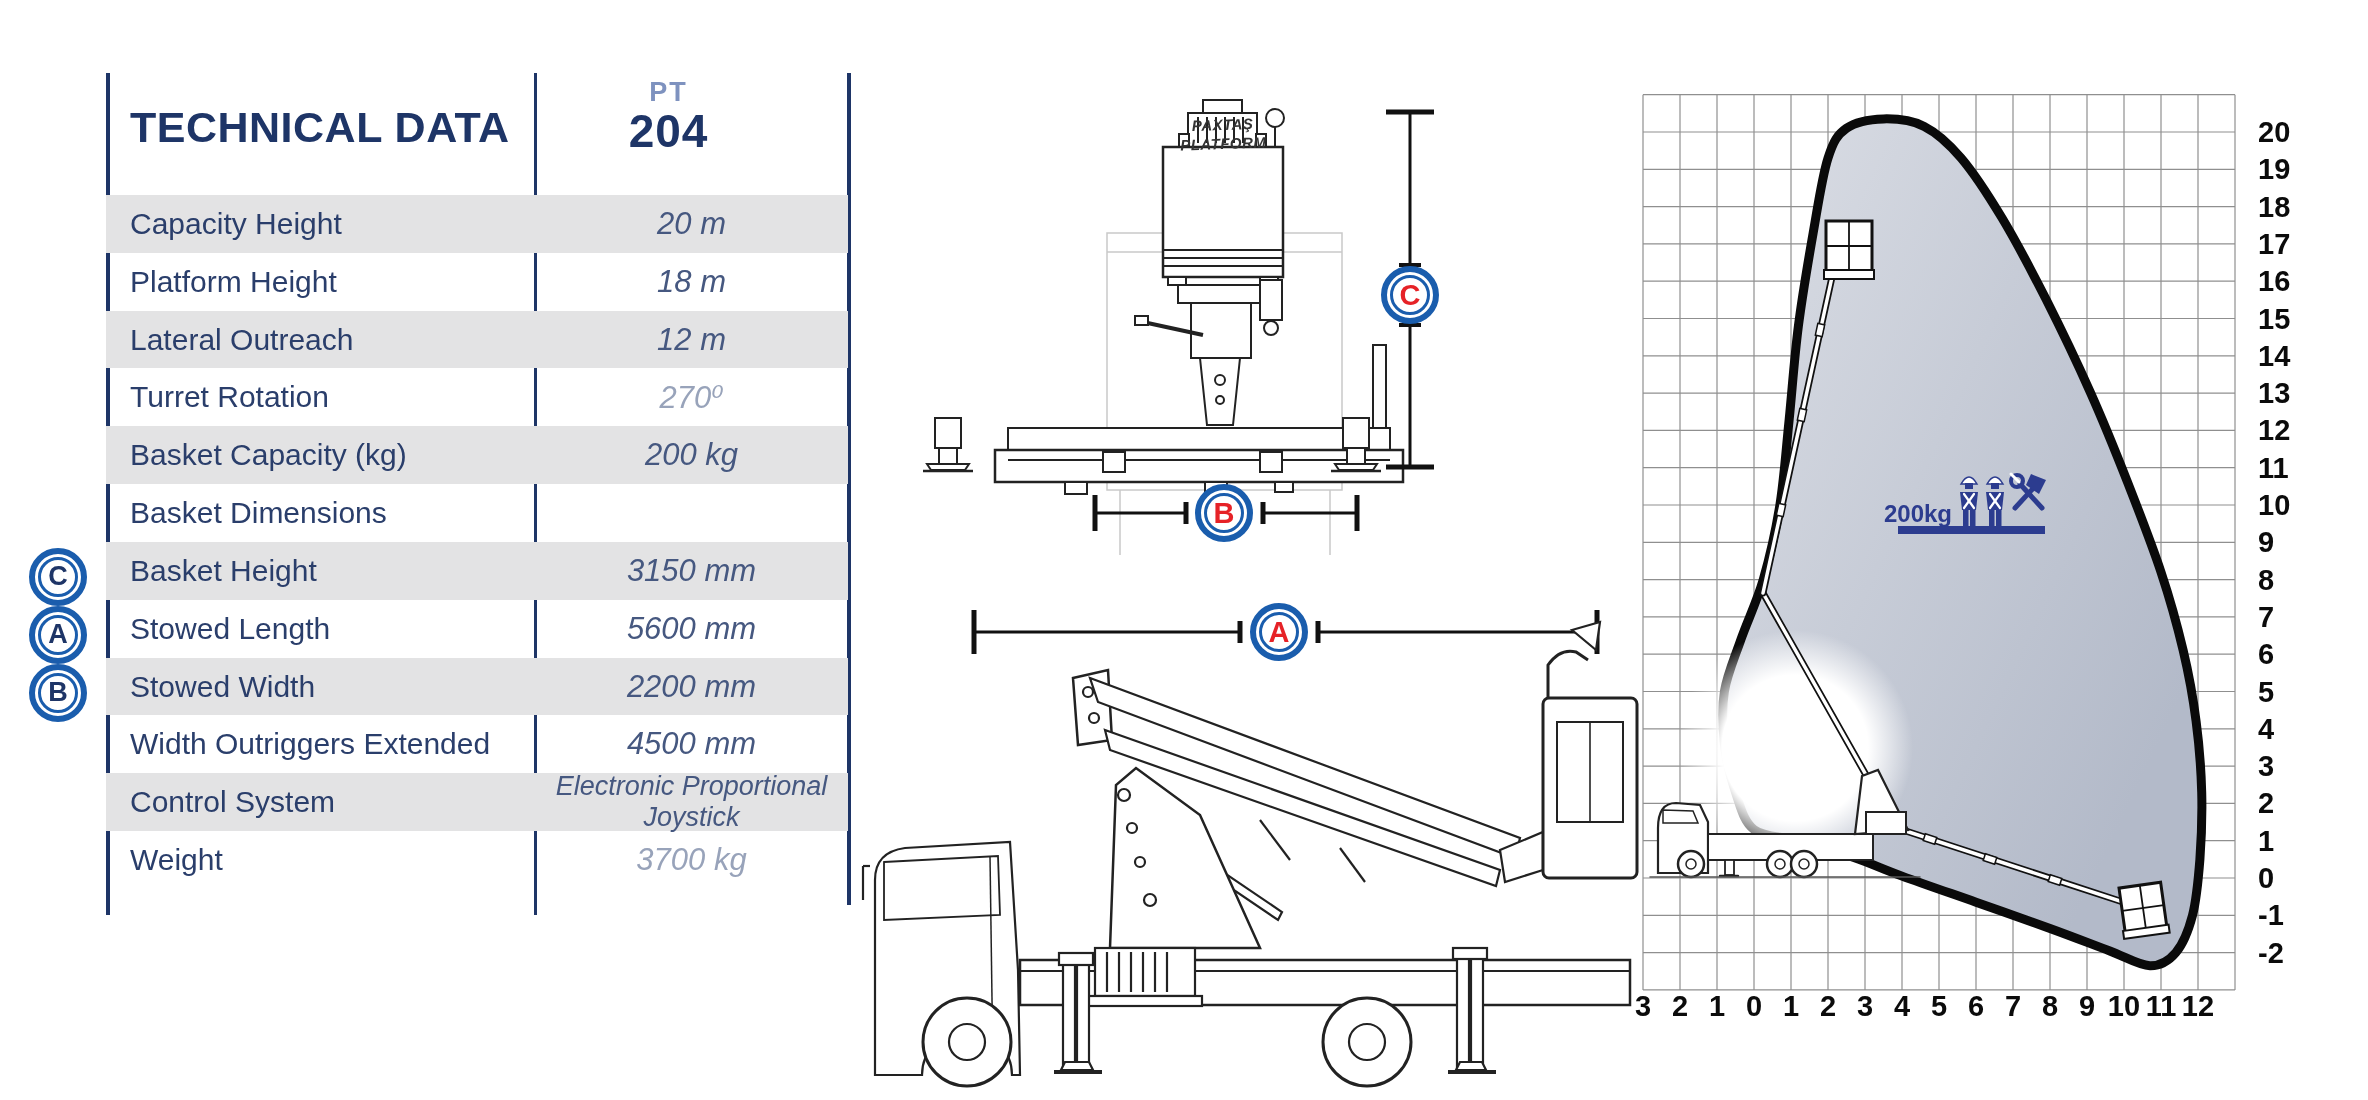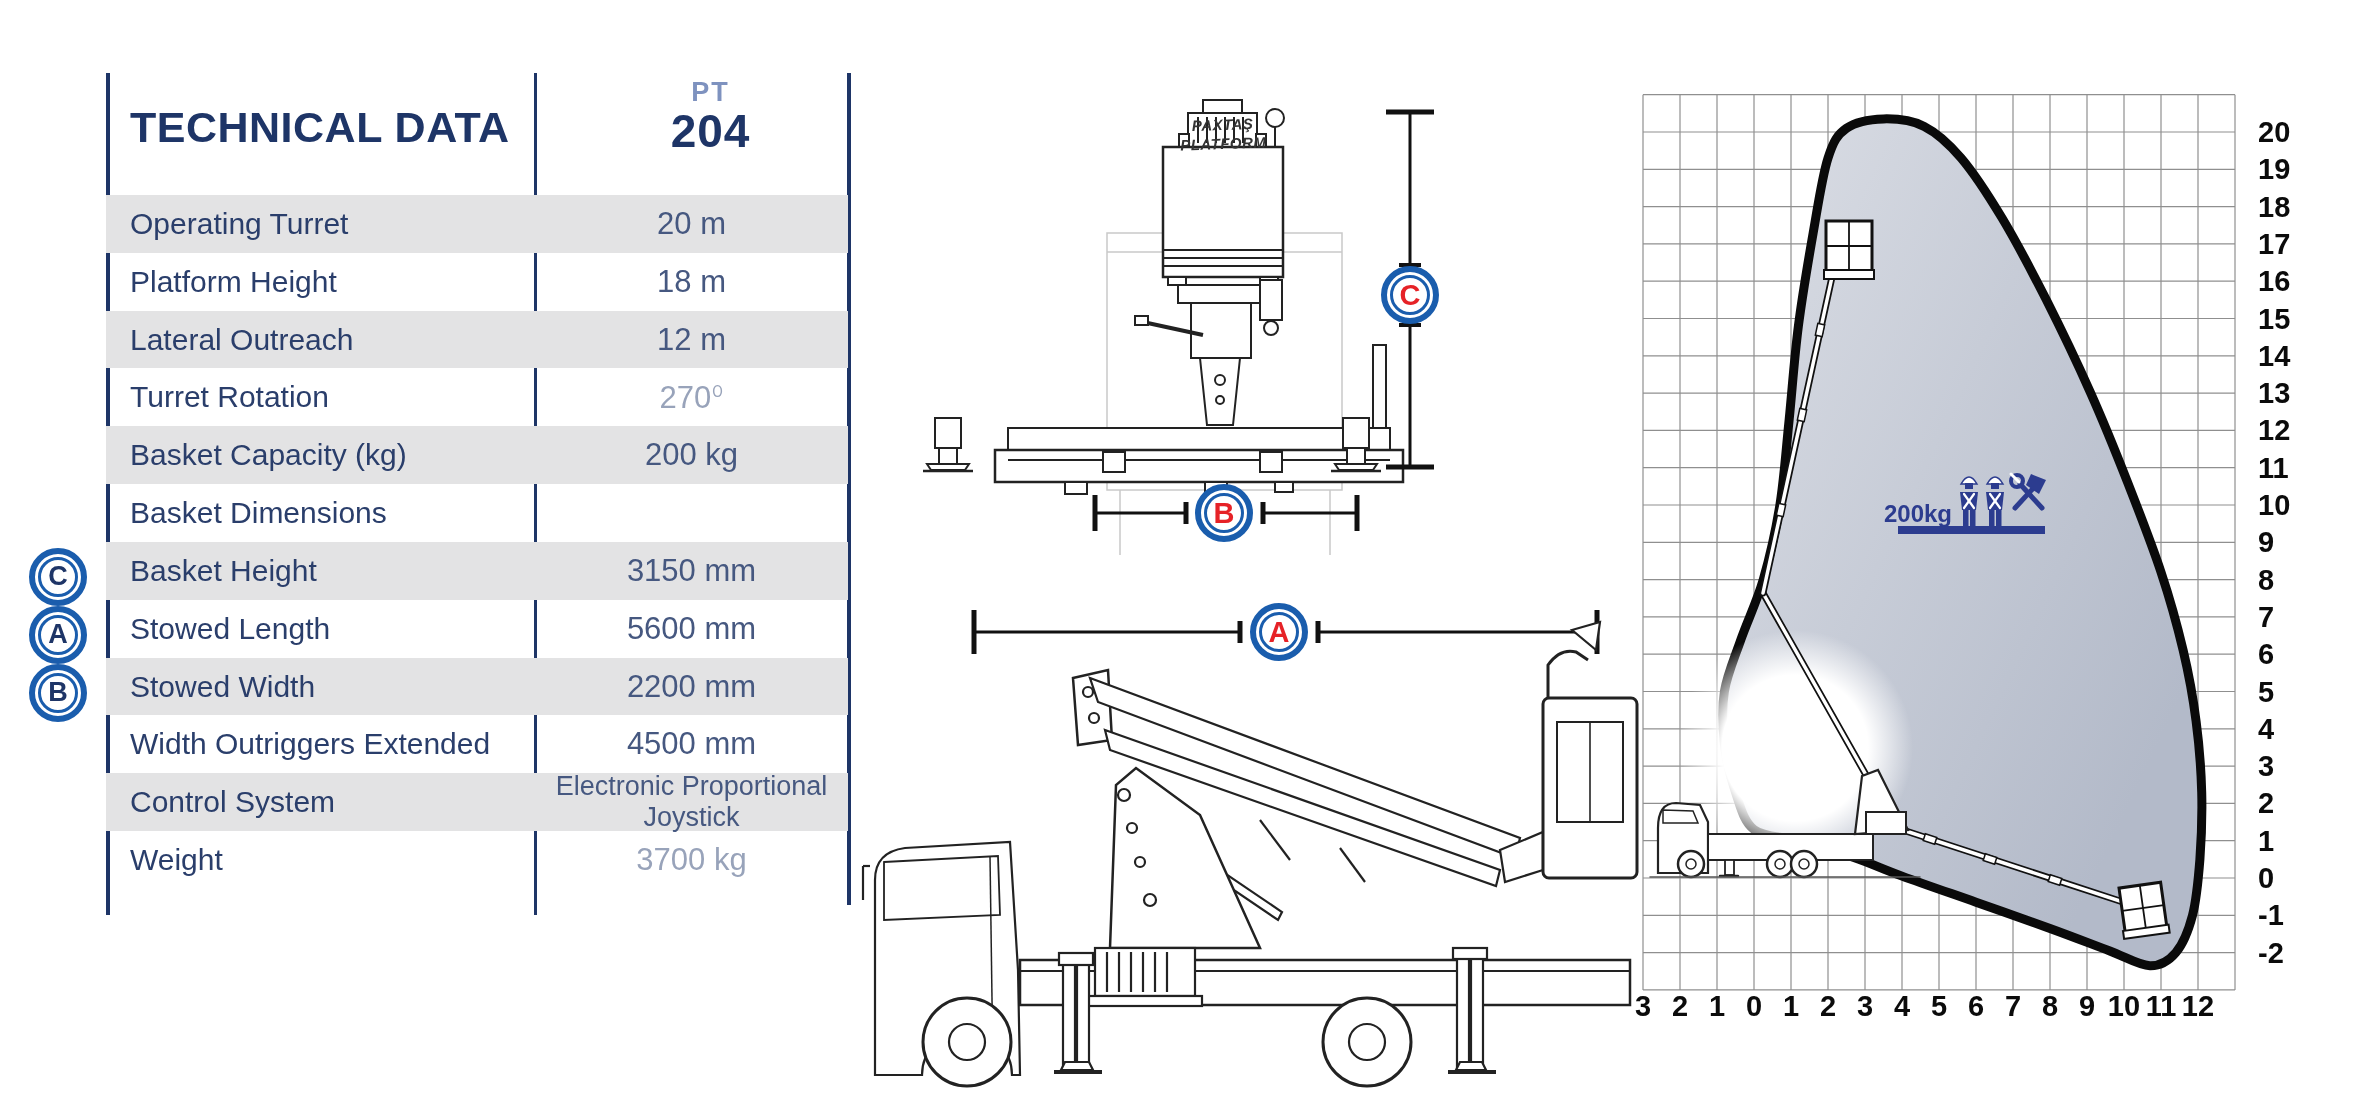--- a/index.html
+++ b/index.html
@@ -8,28 +8,28 @@
   }
   html,body{margin:0;padding:0;background:#fff;}
   body{font-family:"Liberation Sans","DejaVu Sans",sans-serif;}
   .page{position:relative;width:2368px;height:1100px;background:#fff;overflow:hidden;border-radius:25px;}
 
   
   .vline{position:absolute;background:var(--navy);}
   .table-panel{position:absolute;left:106px;top:73px;width:742px;height:842px;}
   .tp-header{position:absolute;left:0;top:0;width:100%;height:122px;}
   .tp-title{position:absolute;left:24px;top:30px;font-size:43px;font-weight:bold;color:var(--navy);letter-spacing:.5px;}
-  .tp-model{position:absolute;left:448px;width:313px;top:6px;text-align:center;line-height:1;}
+  .tp-model{position:absolute;left:406px;width:313px;top:6px;text-align:center;line-height:1;}
   .tp-model .pt{display:block;font-size:27px;font-weight:bold;color:#7e92bf;letter-spacing:2px;}
   .tp-model .num{display:block;font-size:46px;font-weight:bold;color:var(--navy);margin-top:2px;letter-spacing:1px;}
   .rows{position:absolute;left:0;top:122px;width:100%;height:694px;display:flex;flex-direction:column;}
   .row{position:relative;flex:1;display:flex;align-items:center;}
   .row.shaded{background:var(--rowgray);}
   .row-label{margin-left:24px;font-size:30px;color:var(--label);}
-  .row-value{position:absolute;left:429px;width:313px;text-align:center;font-size:31px;color:var(--value);font-weight:300;}
+  .row-value{position:absolute;left:429px;width:313px;text-align:center;font-size:31px;color:var(--value);font-weight:300;font-style:italic;}
   .row-value.muted{color:var(--muted);}
   .row-value.small{font-size:27px;line-height:1.15;}
 
   
   .badge{position:absolute;width:46px;height:46px;border:6px solid var(--ring);border-radius:50%;
          background:#fff;display:flex;align-items:center;justify-content:center;box-sizing:content-box;}
   .badge-inner{width:34px;height:34px;border:3px solid var(--ring);border-radius:50%;
          display:flex;align-items:center;justify-content:center;font-weight:bold;font-size:27px;color:var(--navy);}
   .badge.red .badge-inner{color:var(--red);font-size:29px;}
 
@@ -56,21 +56,21 @@
   <section class="table-panel">
     <div class="tp-header">
       <div class="tp-title">TECHNICAL DATA</div>
       <div class="tp-model">
         <span class="pt">PT</span>
         <span class="num">204</span>
       </div>
     </div>
     <div class="rows" id="rows">
         <div class="row shaded">
-          <span class="row-label">Operating Turret</span>
+          <span class="row-label">Capacity Height</span>
           <span class="row-value">20 m</span>
         </div>
         <div class="row">
           <span class="row-label">Platform Height</span>
           <span class="row-value">18 m</span>
         </div>
         <div class="row shaded">
           <span class="row-label">Lateral Outreach</span>
           <span class="row-value">12 m</span>
         </div>

